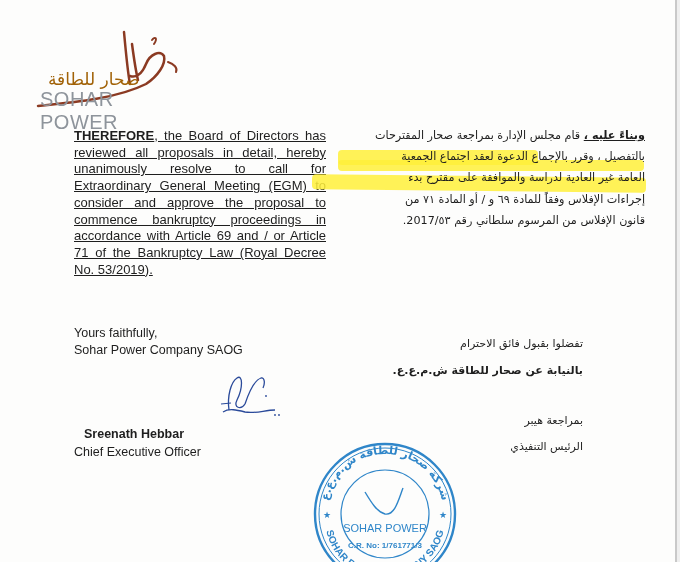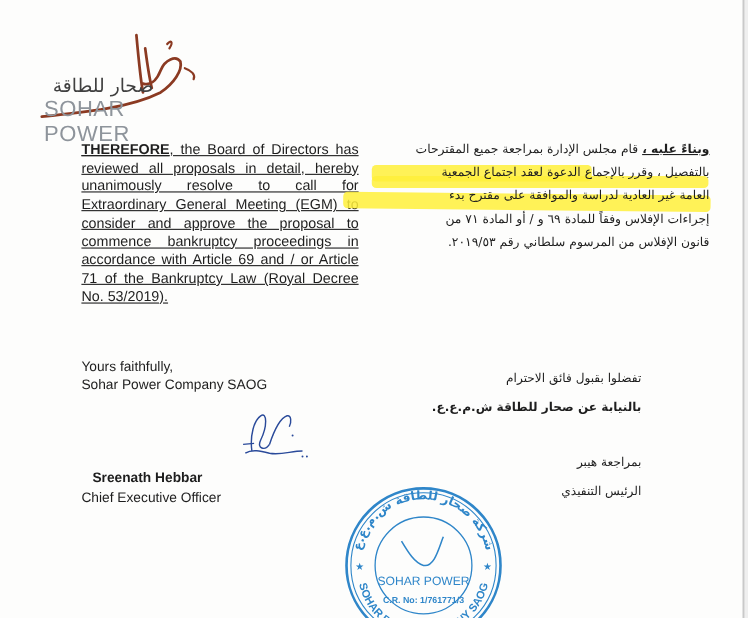--- a/index.html
+++ b/index.html
@@ -14,21 +14,21 @@
     background: #c9c9c9;
   }
   .page-edge-shadow {
     position: absolute; left: 677px; top: 0; width: 3px; height: 562px;
     background: #efefef;
   }
   
   .logo { position: absolute; left: 18px; top: 14px; width: 170px; height: 95px; }
   .logo svg { position: absolute; left: 0; top: 0; }
   .logo-ar {
-    position: absolute; left: 30px; top: 55px; font-size: 17px; color: #404040;
+    position: absolute; left: 30px; top: 55px; font-size: 17px; color: #a16207;
     font-family: "DejaVu Sans", sans-serif; direction: rtl; letter-spacing: 1px;
   }
   .logo-en {
     position: absolute; left: 22px; top: 74px; font-size: 20px; color: #8e949b;
     font-family: "Liberation Sans", sans-serif; letter-spacing: 0.5px;
   }
   
   .en-col {
     position: absolute; left: 74px; top: 128px; width: 252px;
     font-size: 13px; line-height: 16.7px; text-align: justify;
@@ -88,26 +88,26 @@
 <div class="en-col">
   <span class="lead">THEREFORE</span><span>, the Board of Directors has reviewed all proposals in detail, hereby unanimously resolve to call for Extraordinary General Meeting (EGM) to consider and approve the proposal to commence bankruptcy proceedings in accordance with Article 69 and / or Article 71 of the Bankruptcy Law (Royal Decree No. 53/2019).</span>
 </div>
 
 <div class="hl" style="left:338px; top:150px; width:200px; height:15px;"></div>
 <div class="hl" style="left:338px; top:160px; width:306px; height:11px;"></div>
 <div class="hl" style="left:312px; top:176px; width:334px; height:15px; transform:rotate(0.6deg);"></div>
 
 <div class="ar-col">
   <div class="ar-line">
-    <span class="ar-lead">وبناءً عليه ،</span><span> قام مجلس الإدارة بمراجعة جميع المقترحات</span>
+    <span class="ar-lead">وبناءً عليه ،</span><span> قام مجلس الإدارة بمراجعة صحار المقترحات</span>
   </div>
   <div class="ar-line">بالتفصيل ، وقرر بالإجماع الدعوة لعقد اجتماع الجمعية</div>
   <div class="ar-line">العامة غير العادية لدراسة والموافقة على مقترح بدء</div>
   <div class="ar-line">إجراءات الإفلاس وفقاً للمادة ٦٩ و / أو المادة ٧١ من</div>
-  <div class="ar-line">قانون الإفلاس من المرسوم سلطاني رقم ٢٠١٩/٥٣.</div>
+  <div class="ar-line">قانون الإفلاس من المرسوم سلطاني رقم 2017/٥٣.</div>
 </div>
 
 <div class="closing-en">
   <div>Yours faithfully,</div>
   <div>Sohar Power Company SAOG</div>
 </div>
 
 <svg class="signature" width="70" height="50" viewBox="0 0 70 50">
   <path d="M8 42 C 14 38, 22 40, 30 42 C 40 44, 50 40, 60 40" fill="none" stroke="#2a4a9a" stroke-width="1.3"></path>
   <path d="M14 40 C 12 26, 16 12, 22 8 C 28 4, 28 18, 22 30 C 18 38, 26 40, 30 34" fill="none" stroke="#2a4a9a" stroke-width="1.3"></path>

